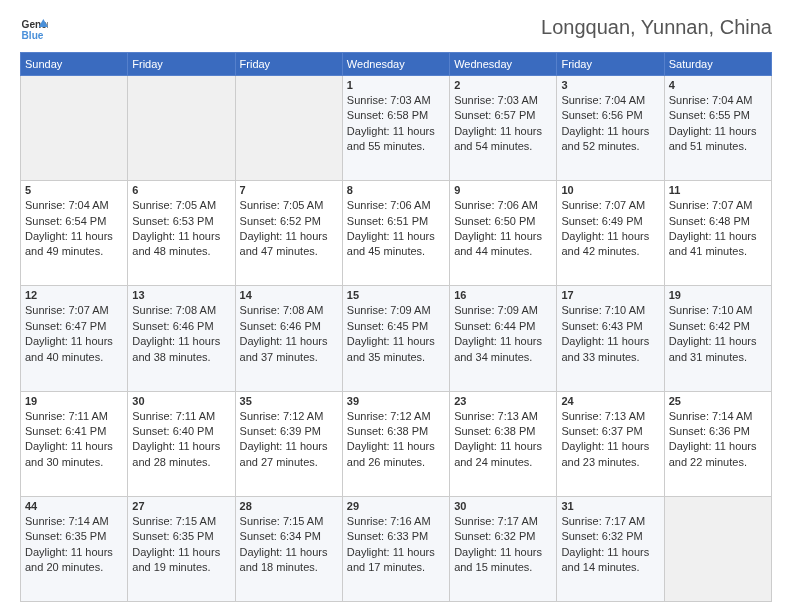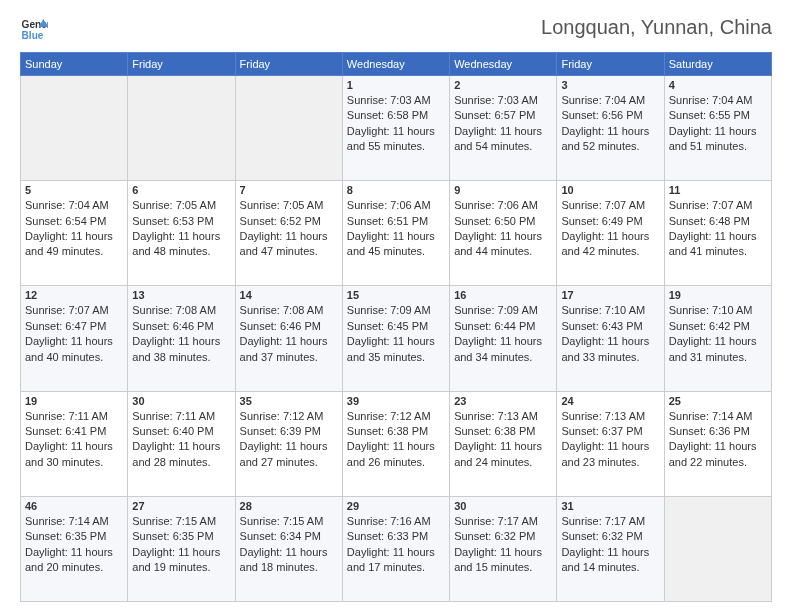--- a/index.html
+++ b/index.html
@@ -227,21 +227,21 @@
             <span class="day-num">24</span>
             <div class="day-info">Sunrise: 7:13 AM<br>Sunset: 6:37 PM<br>Daylight: 11 hours and 23 minutes.</div>
           </td>
           <td>
             <span class="day-num">25</span>
             <div class="day-info">Sunrise: 7:14 AM<br>Sunset: 6:36 PM<br>Daylight: 11 hours and 22 minutes.</div>
           </td>
         </tr>
         <tr>
           <td>
-            <span class="day-num">46</span>
+            <span class="day-num">44</span>
             <div class="day-info">Sunrise: 7:14 AM<br>Sunset: 6:35 PM<br>Daylight: 11 hours and 20 minutes.</div>
           </td>
           <td>
             <span class="day-num">27</span>
             <div class="day-info">Sunrise: 7:15 AM<br>Sunset: 6:35 PM<br>Daylight: 11 hours and 19 minutes.</div>
           </td>
           <td>
             <span class="day-num">28</span>
             <div class="day-info">Sunrise: 7:15 AM<br>Sunset: 6:34 PM<br>Daylight: 11 hours and 18 minutes.</div>
           </td>

